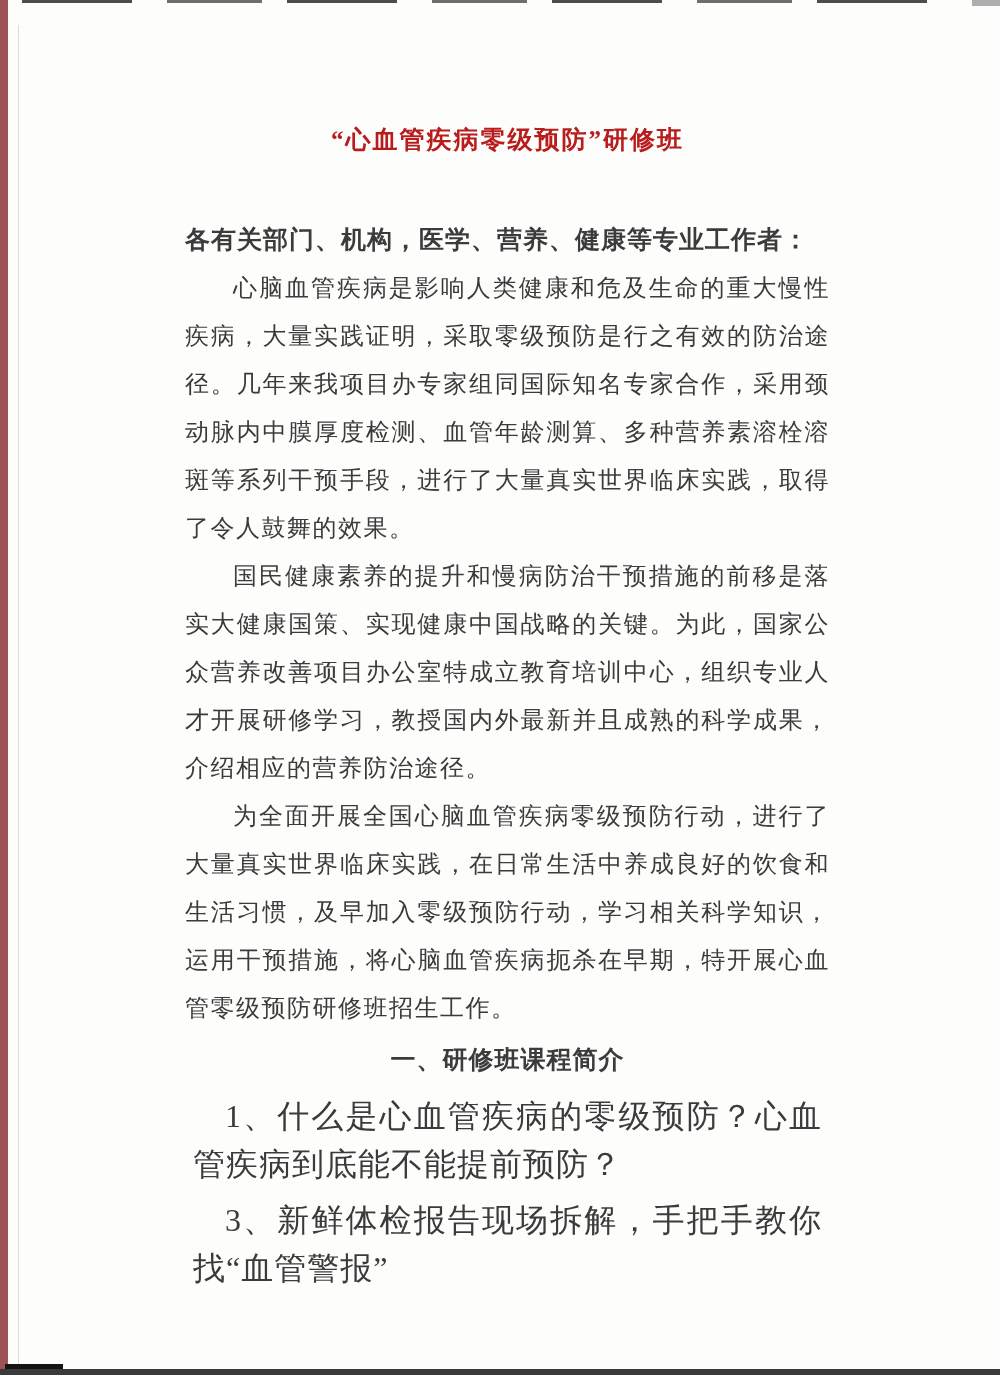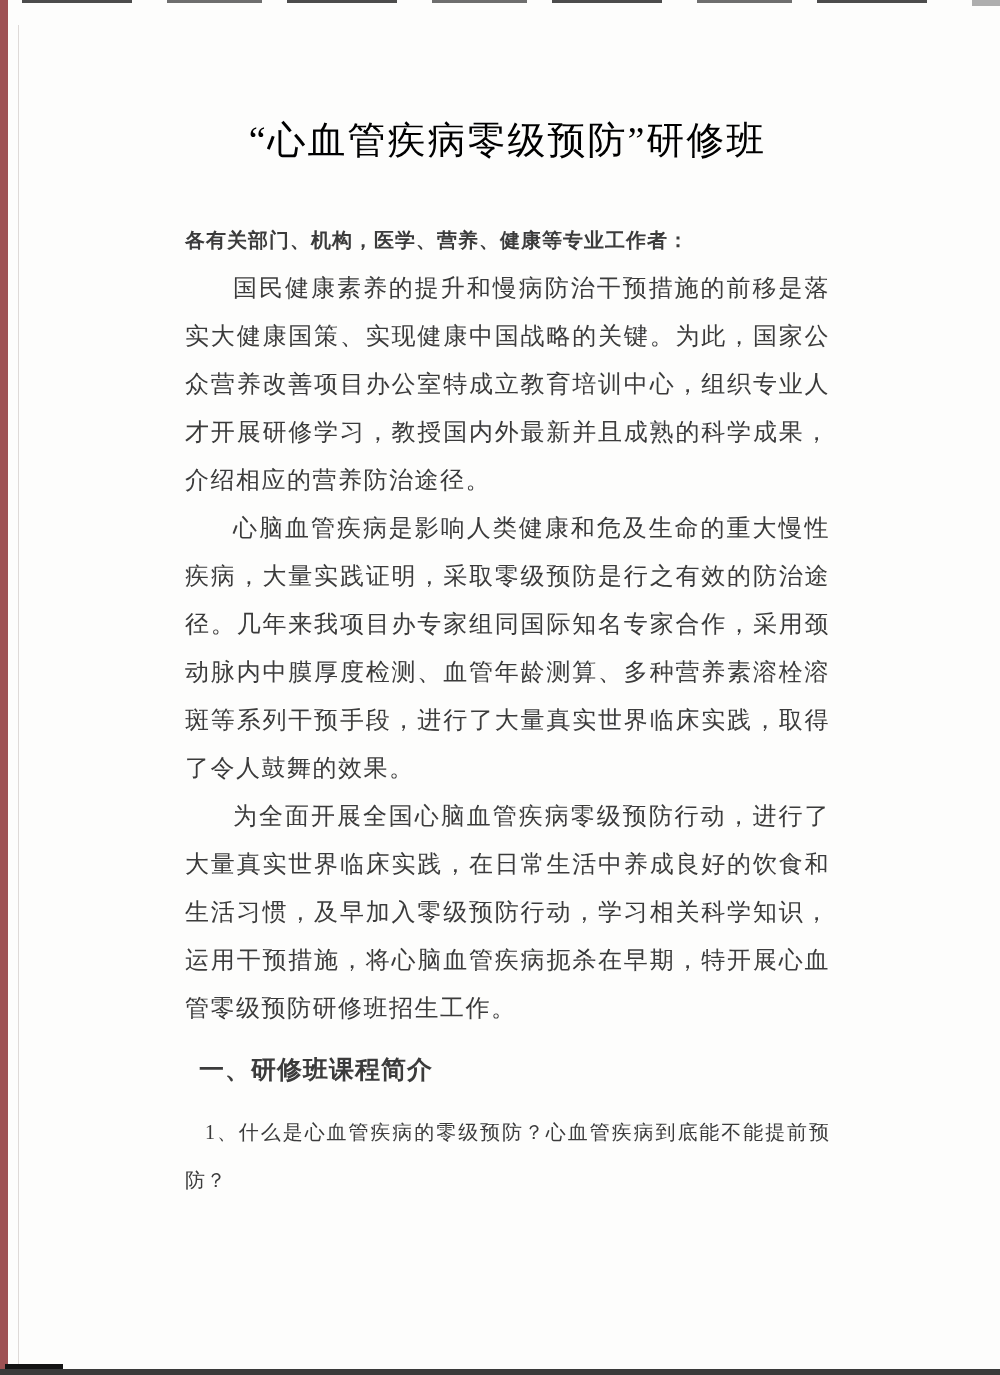--- a/index.html
+++ b/index.html
@@ -39,39 +39,40 @@
   .bottom-corner {
     position: absolute; left: 5px; bottom: 0; width: 58px; height: 11px;
     background: #141414;
   }
   
   .content {
     position: absolute; left: 185px; width: 645px; top: 110px;
   }
   .title {
     margin: 0 0 46px 0;
-    font-size: 38px; font-weight: normal;
+    font-size: 25px; font-weight: bold;
     text-align: center; line-height: 60px;
-    letter-spacing: 2px; color: #000000;
+    letter-spacing: 2px; color: #b91c1c;
   }
   .salutation {
-    margin: 0; font-size: 20px; font-weight: bold;
+    margin: 0; font-size: 25px; font-weight: bold;
     line-height: 48px; letter-spacing: 1px;
   }
   .para {
     margin: 0; font-size: 24px; line-height: 48px;
     text-indent: 2em; text-align: justify; text-align-last: left;
     letter-spacing: 1.5px;
   }
   .heading {
-    margin: 14px; font-size: 25px; font-weight: bold; line-height: 48px;
+    margin: 4px; font-size: 25px; font-weight: bold; line-height: 48px;
     letter-spacing: 1px;
+    text-align: center;
   }
   .item {
-    margin: 0; font-size: 20px; line-height: 48px;
+    margin: 8px; font-size: 32px; line-height: 48px;
     text-indent: 1em; text-align: justify; text-align-last: left;
     letter-spacing: 1px;
   }
 </style>
 </head>
 <body>
 
 <div class="page" style="color: rgb(59, 59, 59); background: rgb(253, 253, 252);">
 
   <div class="spine" style="background: rgb(158, 82, 84);"></div>
@@ -80,30 +81,31 @@
   <div class="corner-smudge"></div>
 
   <div class="content">
 
     <h1 class="title">
       <div>“心血管疾病零级预防”研修班</div>
     </h1>
 
     <p class="salutation">各有关部门、机构，医学、营养、健康等专业工作者：</p>
 
+    <p class="para">心脑血管疾病是影响人类健康和危及生命的重大慢性疾病，大量实践证明，采取零级预防是行之有效的防治途径。几年来我项目办专家组同国际知名专家合作，采用颈动脉内中膜厚度检测、血管年龄测算、多种营养素溶栓溶斑等系列干预手段，进行了大量真实世界临床实践，取得了令人鼓舞的效果。</p>
+
     <p class="para">国民健康素养的提升和慢病防治干预措施的前移是落实大健康国策、实现健康中国战略的关键。为此，国家公众营养改善项目办公室特成立教育培训中心，组织专业人才开展研修学习，教授国内外最新并且成熟的科学成果，介绍相应的营养防治途径。</p>
-
-    <p class="para">心脑血管疾病是影响人类健康和危及生命的重大慢性疾病，大量实践证明，采取零级预防是行之有效的防治途径。几年来我项目办专家组同国际知名专家合作，采用颈动脉内中膜厚度检测、血管年龄测算、多种营养素溶栓溶斑等系列干预手段，进行了大量真实世界临床实践，取得了令人鼓舞的效果。</p>
 
     <p class="para">为全面开展全国心脑血管疾病零级预防行动，进行了大量真实世界临床实践，在日常生活中养成良好的饮食和生活习惯，及早加入零级预防行动，学习相关科学知识，运用干预措施，将心脑血管疾病扼杀在早期，特开展心血管零级预防研修班招生工作。</p>
 
     <p class="heading">一、研修班课程简介</p>
 
     <p class="item">1、什么是心血管疾病的零级预防？心血管疾病到底能不能提前预防？</p>
 
 
+    <p class="item">3、新鲜体检报告现场拆解，手把手教你找“血管警报”</p>
 
   </div>
 
   <div class="bottom-corner"></div>
   <div class="bottom-bar" style="background: rgb(58, 58, 58);"></div>
 
 </div>
 
 </body></html>

